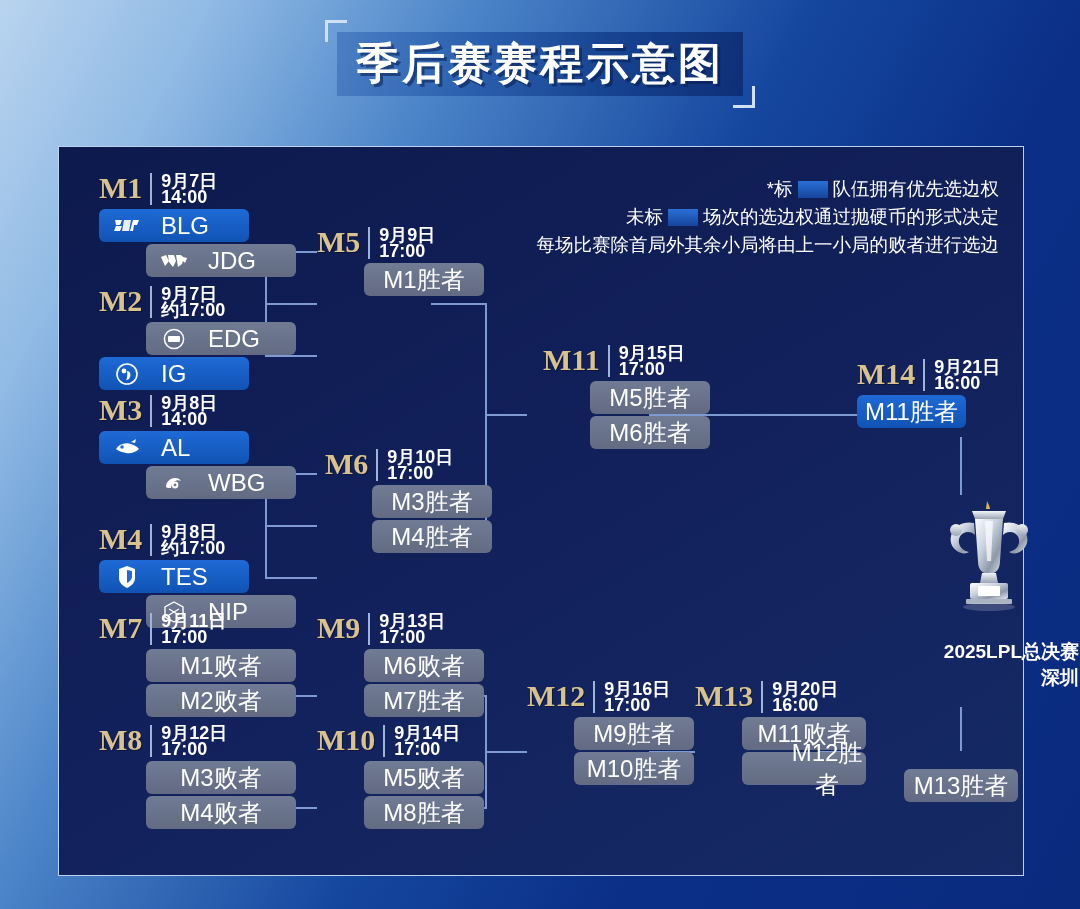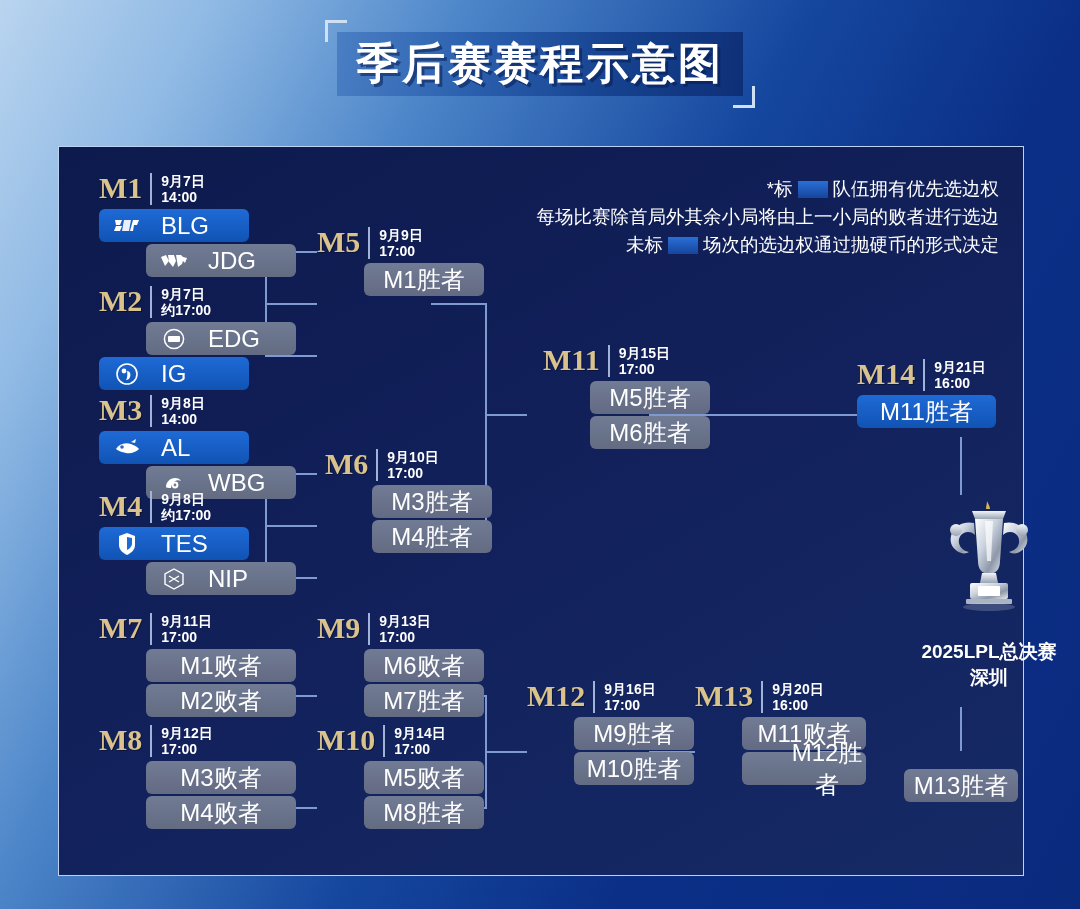--- a/index.html
+++ b/index.html
@@ -41,41 +41,41 @@
   .swatch { display: inline-block; width: 30px; height: 17px; margin: 0 5px;
             background: linear-gradient(180deg, #2a6fd6, #15459c); vertical-align: middle; }
 
   
   .match { position: absolute; }
   .mhead { display: flex; align-items: flex-start; height: 34px; }
   .mcode { font-size: 30px; font-weight: bold; color: #d9c28c;
            font-family: Liberation Serif, serif; line-height: 30px;
            text-shadow: 1px 1px 0 rgba(0,0,0,0.35); }
   .mdate { margin-left: 8px; padding-left: 9px; border-left: 2px solid #9fb4d8;
-           font-size: 14px; color: #ffffff; line-height: 16px; font-weight: bold; }
+           font-size: 18px; color: #ffffff; line-height: 16px; font-weight: bold; }
   .slot { height: 33px; display: flex; align-items: center; margin-top: 2px;
           font-size: 24px; color: #ffffff; border-radius: 6px; }
   .slot.gray { background: linear-gradient(180deg, #717b94, #626b82); margin-left: 47px; }
   .slot.blue { background: linear-gradient(180deg, #1f6ad6, #1053b4); }
   .slot .label { width: 100%; text-align: center; }
   .slot.team .logo { width: 40px; min-width: 40px; display: flex; align-items: center;
                      justify-content: center; margin-left: 8px; }
   .slot.team .label { text-align: left; padding-left: 14px; }
   .slot.team .logo + .label { width: auto; }
   .w150 { width: 150px; }
   .w120 { width: 120px; }
 
   
   .ln { position: absolute; background: #7f9ad0; }
   .lnh { height: 1.5px; }
   .lnv { width: 1.5px; }
 
   
   #trophy-wrap { position: absolute; left: 840px; top: 352px; width: 180px; text-align: center; }
-  #trophy-cap { font-size: 19px; font-weight: bold; color: #ffffff; line-height: 26px; margin-top: 4px; }
+  #trophy-cap { font-size: 19px; font-weight: bold; color: #ffffff; line-height: 26px; margin-top: 4px; text-align: right; }
 </style>
 </head>
 <body>
 
 <div id="title-wrap">
   <div class="tl-corner"></div>
   <div class="br-corner"></div>
   <div id="title-bar">
     <div id="title-text">季后赛赛程示意图</div>
   </div>
@@ -83,26 +83,26 @@
 
 <div id="panel">
 
   <div id="legend">
     <div class="line">
       <span>*标</span>
       <span class="swatch"></span>
       <span>队伍拥有优先选边权</span>
     </div>
     <div class="line">
-      <span>每场比赛除首局外其余小局将由上一小局的败者进行选边</span>
-    </div>
-    <div class="line">
       <span>未标</span>
       <span class="swatch"></span>
       <span>场次的选边权通过抛硬币的形式决定</span>
+    </div>
+    <div class="line">
+      <span>每场比赛除首局外其余小局将由上一小局的败者进行选边</span>
     </div>
   </div>
 
   <div class="ln lnv" style="left:206px; top:104px; height:104px;"></div>
   <div class="ln lnh" style="left:206px; top:104px; width:52px;"></div>
   <div class="ln lnh" style="left:206px; top:208px; width:52px;"></div>
   <div class="ln lnh" style="left:206px; top:156px; width:52px;"></div>
 
   <div class="ln lnv" style="left:206px; top:326px; height:104px;"></div>
   <div class="ln lnh" style="left:206px; top:326px; width:52px;"></div>
@@ -219,21 +219,21 @@
         <svg width="24" height="20" viewBox="0 0 24 20">
             <path d="M4 14c0-5 4-9 9-9 3 0 5 1 6 3-2-1-5-1-7 1-2 1.6-3 4-3 6-2.4 0-5-0.4-5-1z" fill="#fff"></path>
             <circle cx="13" cy="12" r="3.4" fill="#fff"></circle>
             <circle cx="13" cy="12" r="1.4" fill="#717b94"></circle>
           </svg>
       </span>
       <span class="label">WBG</span>
     </div>
   </div>
 
-  <div class="match" style="left:40px; top:344px;">
+  <div class="match" style="left:40px; top:377px;">
     <div class="mhead">
       <span class="mcode">M4</span>
       <span class="mdate">
         <div>9月8日</div>
         <div>约17:00</div>
       </span>
     </div>
     <div class="slot team blue w150">
       <span class="logo">
         <svg width="20" height="24" viewBox="0 0 20 24">
@@ -300,21 +300,21 @@
   </div>
 
   <div class="match" style="left:798px; top:212px;">
     <div class="mhead">
       <span class="mcode">M14</span>
       <span class="mdate">
         <div>9月21日</div>
         <div>16:00</div>
       </span>
     </div>
-    <div class="slot blue w120" style="width:139px;">
+    <div class="slot blue w120" style="width:109px;">
       <span class="label">M11胜者</span>
     </div>
   </div>
 
   <div class="match" style="left:40px; top:466px;">
     <div class="mhead">
       <span class="mcode">M7</span>
       <span class="mdate">
         <div>9月11日</div>
         <div>17:00</div>

